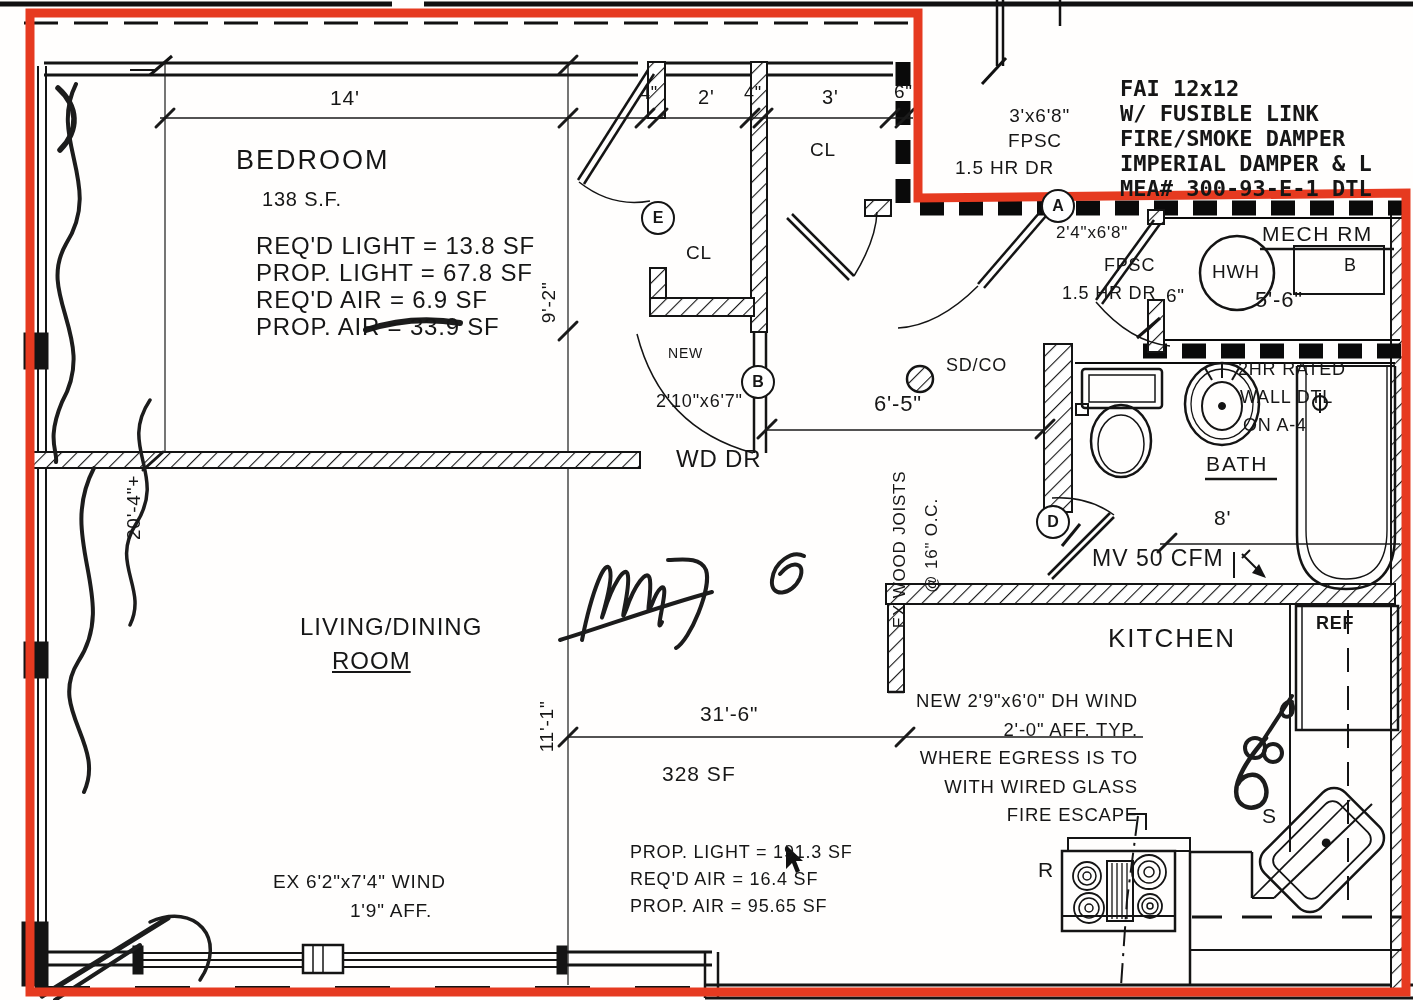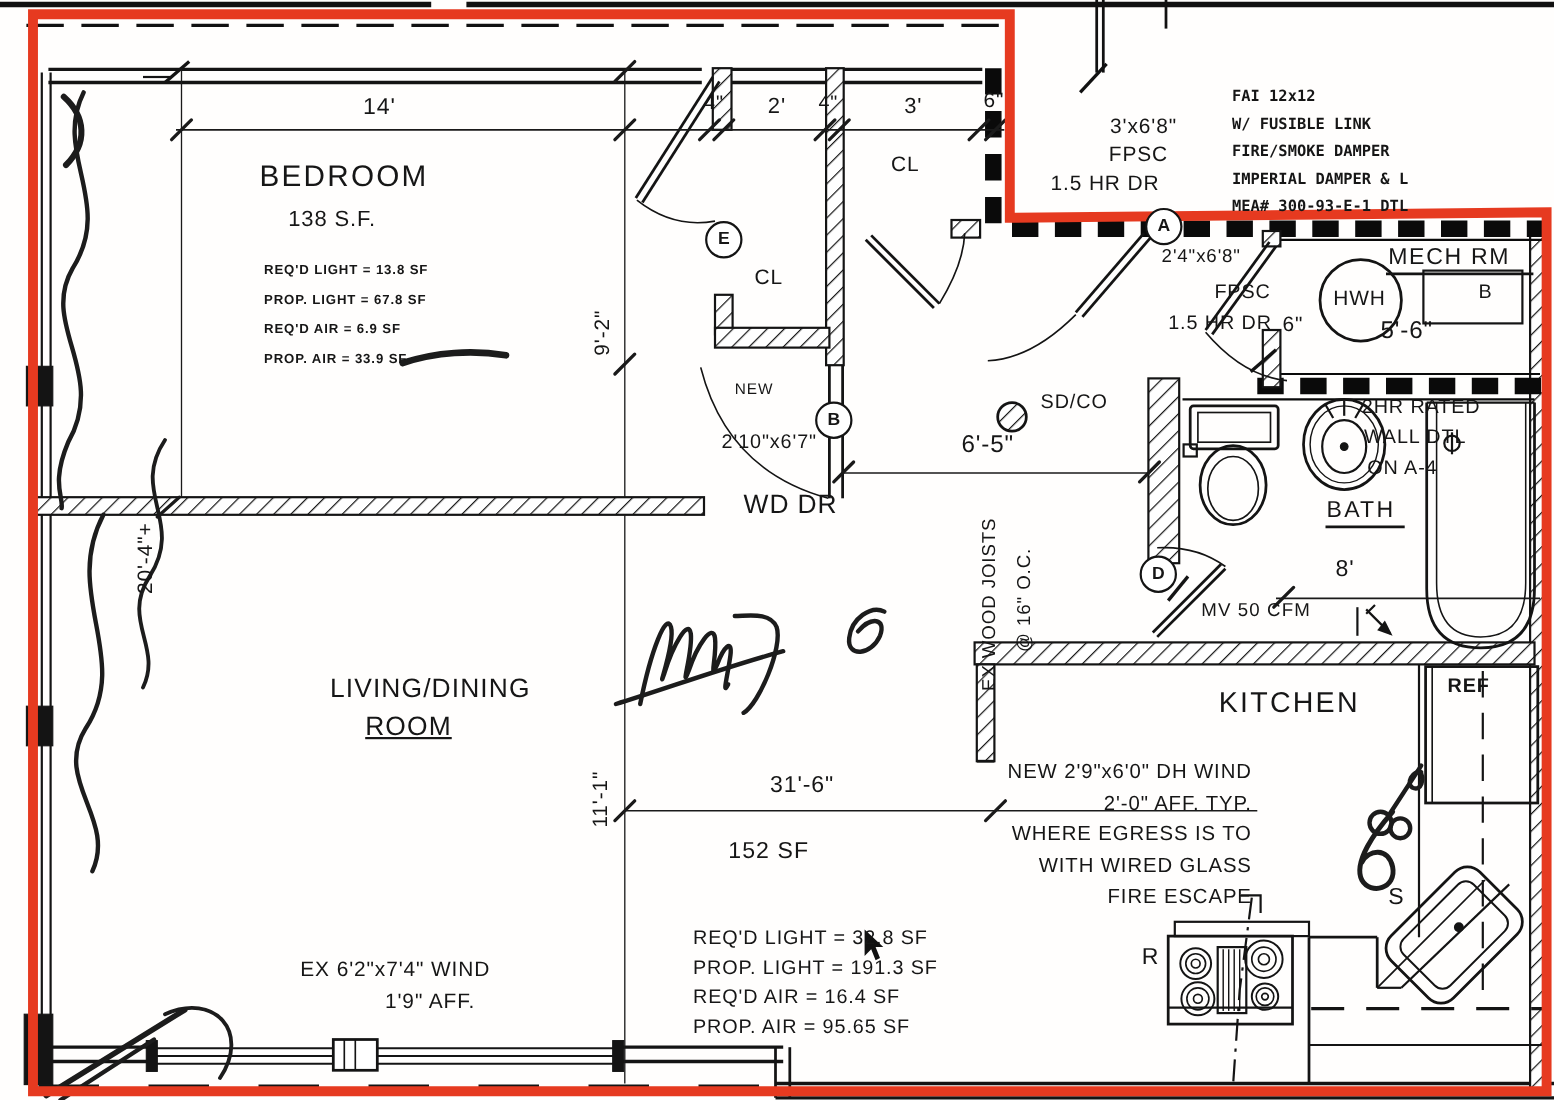--- a/index.html
+++ b/index.html
@@ -266,31 +266,31 @@
     <circle cx="1273" cy="753" r="9" stroke-width="4"></circle>
 
     <polygon points="786,845 786,869 792,863 796,873 800,871 796,861 803,861" fill="#111" stroke="none"></polygon>
   </g>
 
   <line x1="1205" y1="479" x2="1277" y2="479" stroke="#141414" stroke-width="2.5"></line>
 
   <polygon points="30,13 918,13 918,198 1406,193 1406,992 30,992" fill="none" stroke="#e63a20" stroke-width="9"></polygon>
 </svg>
 
-  <div class="lbl fai mono" style="left:1120px;top:76px;font-size:14px;">
+  <div class="lbl fai mono" style="left:1120px;top:76px;font-size:22px;">
     <div>FAI 12x12</div>
     <div>W/ FUSIBLE LINK</div>
     <div>FIRE/SMOKE DAMPER</div>
     <div>IMPERIAL DAMPER &amp; L</div>
     <div>MEA# 300-93-E-1 DTL</div>
   </div>
 
   <div class="lbl" style="left:236px;top:146px;font-size:27px;letter-spacing:2px;">BEDROOM</div>
   <div class="lbl" style="left:262px;top:188px;font-size:20px;">138 S.F.</div>
-  <div class="lbl stats" style="left:240px;top:232px;font-size:12px;font-weight:bold;">
+  <div class="lbl stats" style="left:256px;top:232px;font-size:24px;">
     <div>REQ'D LIGHT = 13.8 SF</div>
     <div>PROP. LIGHT = 67.8 SF</div>
     <div>REQ'D AIR = 6.9 SF</div>
     <div>PROP. AIR = 33.9 SF</div>
   </div>
 
   <div class="lbl" style="left:330px;top:86px;font-size:21px;">14'</div>
   <div class="lbl" style="left:640px;top:84px;font-size:18px;">4"</div>
   <div class="lbl" style="left:698px;top:86px;font-size:20px;">2'</div>
   <div class="lbl" style="left:744px;top:84px;font-size:18px;">4"</div>
@@ -326,42 +326,41 @@
 
   <div class="lbl" style="left:1238px;top:360px;font-size:18px;">2HR RATED</div>
   <div class="lbl" style="left:1240px;top:388px;font-size:18px;">WALL DTL</div>
   <div class="lbl" style="left:1243px;top:416px;font-size:18px;">ON A-4</div>
   <div class="lbl" style="left:1206px;top:452px;font-size:21px;letter-spacing:2px;">BATH</div>
 
   <div class="lbl rot" style="left:820px;top:540px;width:160px;font-size:17px;">EX WOOD JOISTS</div>
   <div class="lbl rot" style="left:852px;top:536px;width:160px;font-size:17px;">@ 16" O.C.</div>
 
   <div class="lbl" style="left:1214px;top:506px;font-size:21px;">8'</div>
-  <div class="lbl" style="left:1092px;top:546px;font-size:17px;letter-spacing:1px;">MV 50 CFM</div>
+  <div class="lbl" style="left:1092px;top:546px;font-size:23px;letter-spacing:1px;">MV 50 CFM</div>
 
   <div class="lbl" style="left:1108px;top:624px;font-size:26px;letter-spacing:2px;">KITCHEN</div>
   <div class="lbl" style="left:1316px;top:614px;font-size:18px;font-weight:bold;">REF</div>
 
   <div class="lbl" style="left:300px;top:614px;font-size:24px;letter-spacing:1px;">LIVING/DINING</div>
   <div class="lbl" style="left:332px;top:648px;font-size:24px;letter-spacing:1px;text-decoration:underline;">ROOM</div>
 
   <div class="lbl" style="left:700px;top:702px;font-size:21px;">31'-6"</div>
   <div class="lbl rot" style="left:505px;top:716px;width:84px;font-size:19px;">11'-1"</div>
-  <div class="lbl" style="left:662px;top:762px;font-size:21px;letter-spacing:1px;">152 SF</div>
+  <div class="lbl" style="left:662px;top:762px;font-size:21px;letter-spacing:1px;">328 SF</div>
 
   <div class="lbl wnote rgt" style="left:855px;top:687px;width:283px;font-size:18.5px;">
     <div>NEW 2'9"x6'0" DH WIND</div>
     <div>2'-0" AFF. TYP.</div>
     <div>WHERE EGRESS IS TO</div>
     <div>WITH WIRED GLASS</div>
     <div>FIRE ESCAPE</div>
   </div>
 
   <div class="lbl stats" style="left:630px;top:839px;font-size:18px;">
-    <div>REQ'D LIGHT = 32.8 SF</div>
     <div>PROP. LIGHT = 191.3 SF</div>
     <div>REQ'D AIR = 16.4 SF</div>
     <div>PROP. AIR = 95.65 SF</div>
   </div>
 
   <div class="lbl" style="left:273px;top:872px;font-size:19px;">EX 6'2"x7'4" WIND</div>
   <div class="lbl" style="left:350px;top:901px;font-size:19px;">1'9" AFF.</div>
 
   <div class="lbl" style="left:1038px;top:858px;font-size:21px;">R</div>
   <div class="lbl" style="left:1262px;top:804px;font-size:21px;">S</div>

